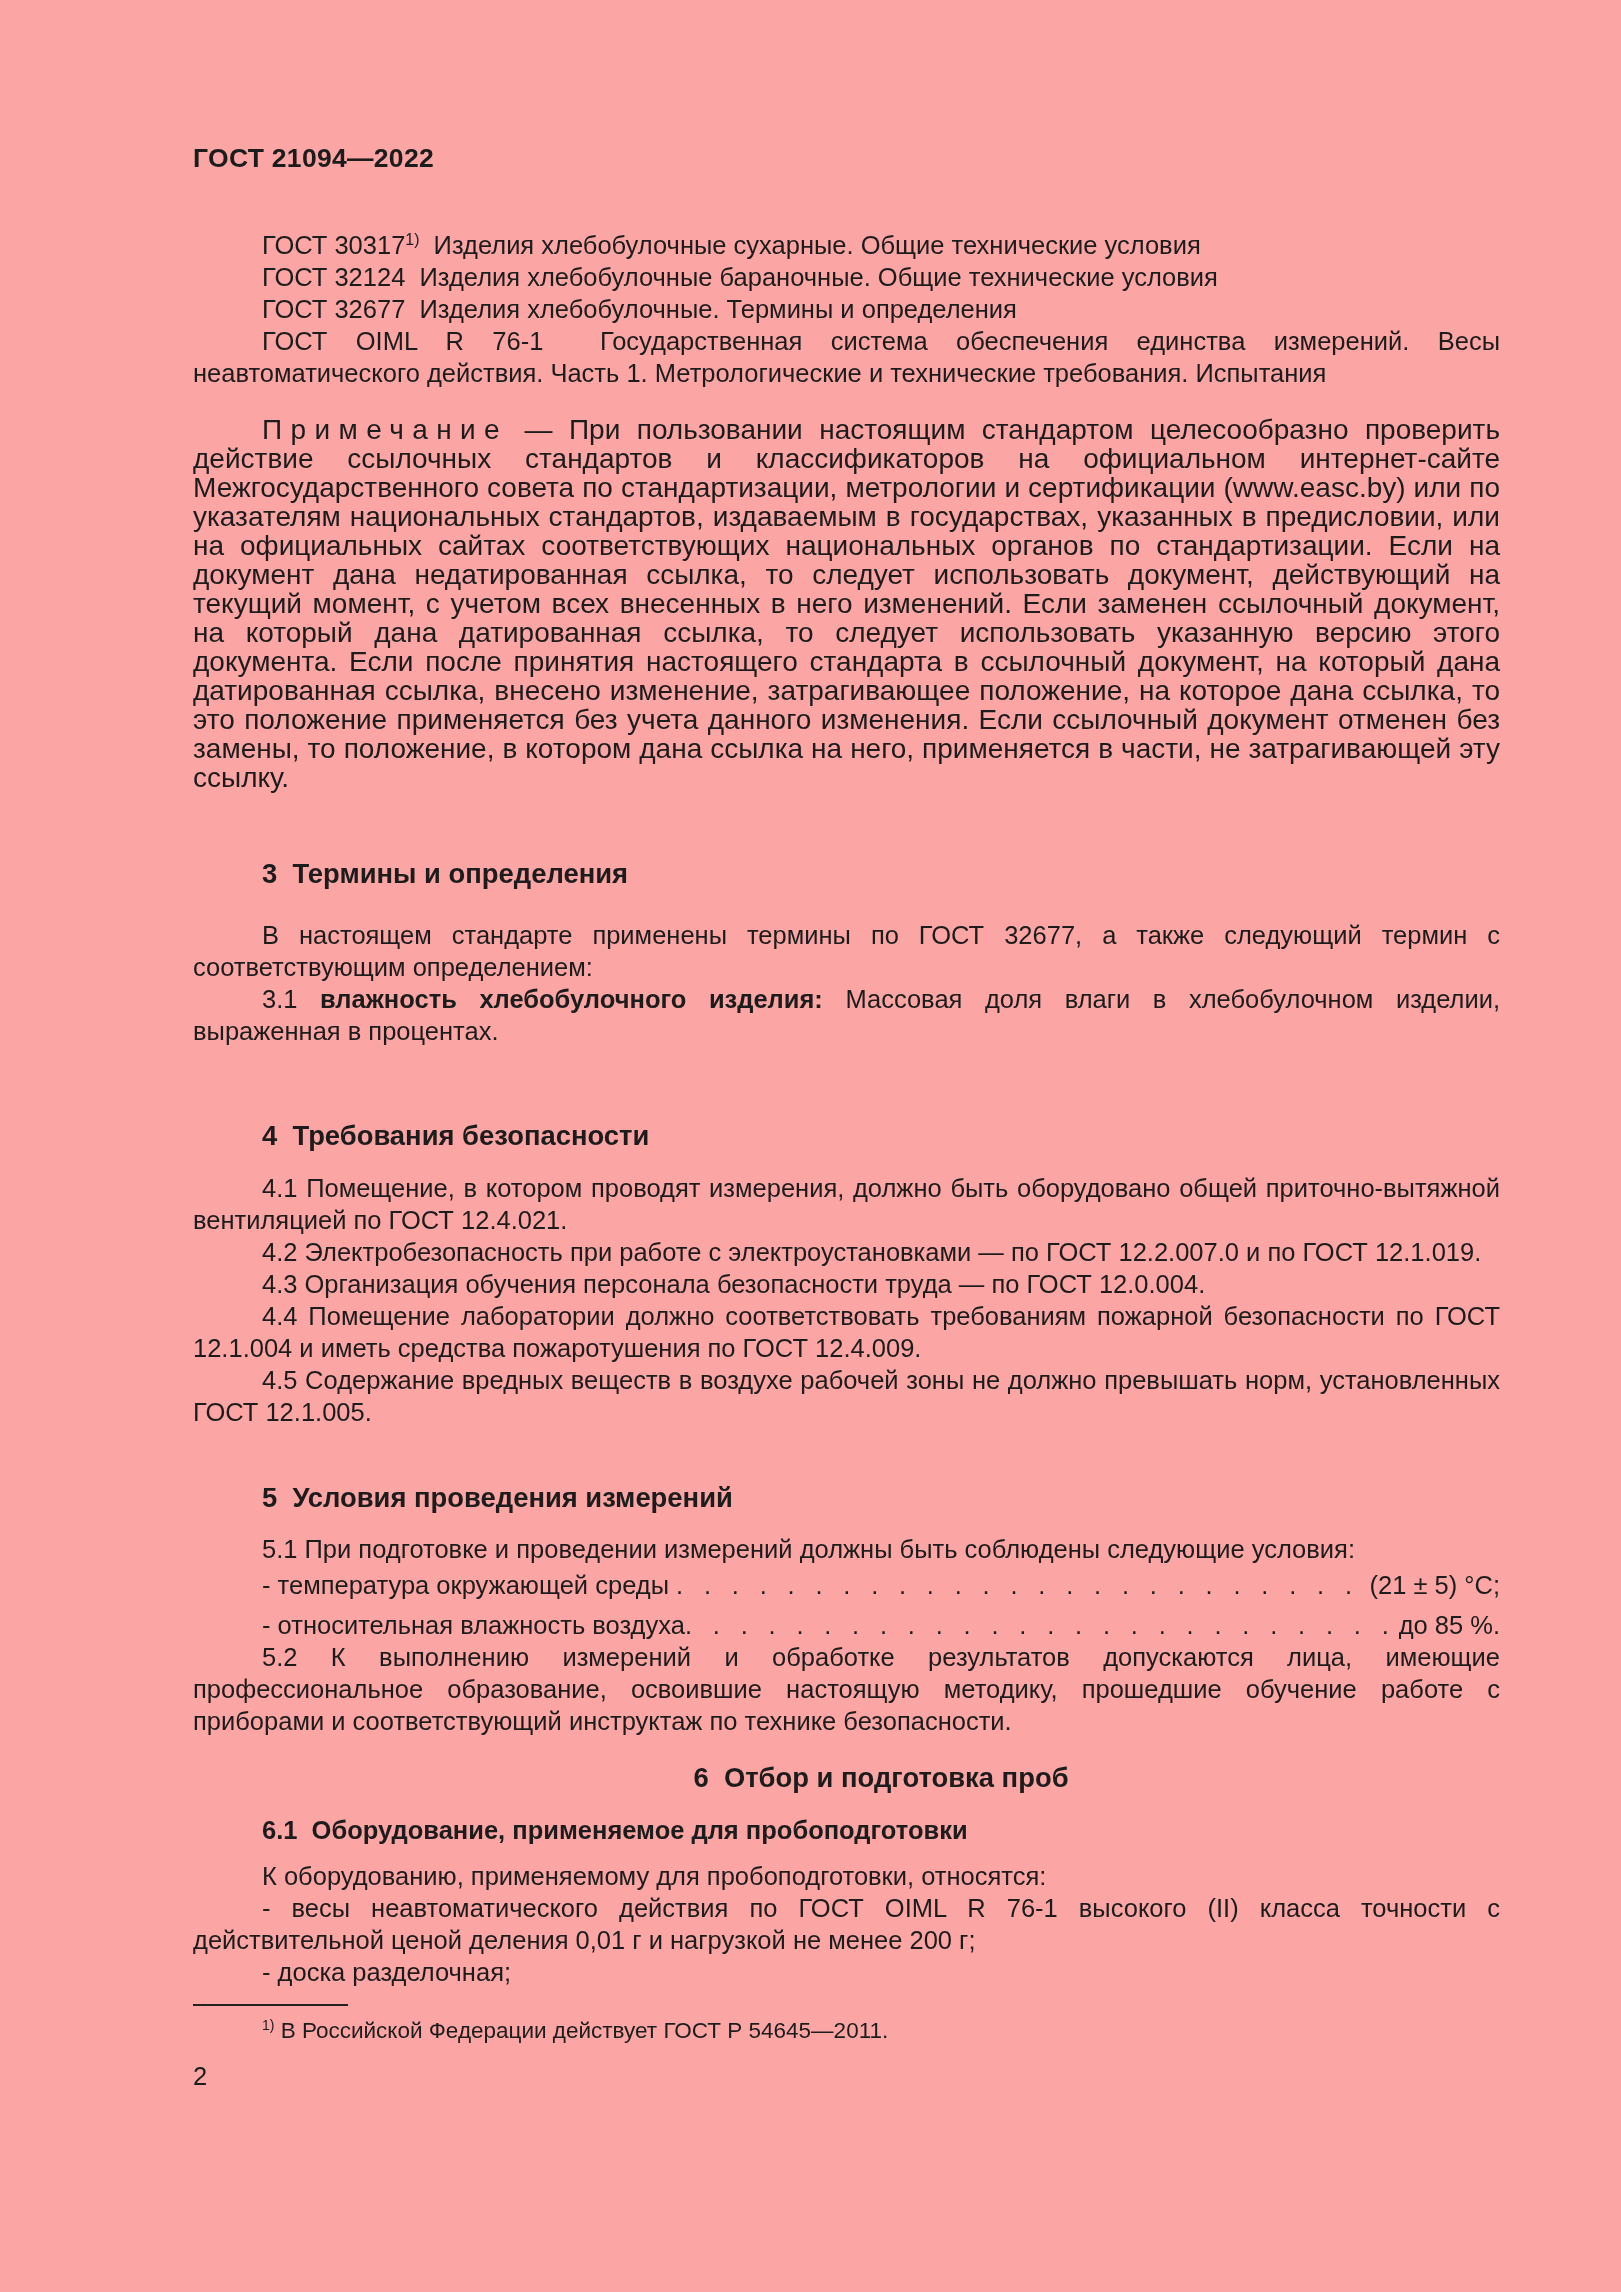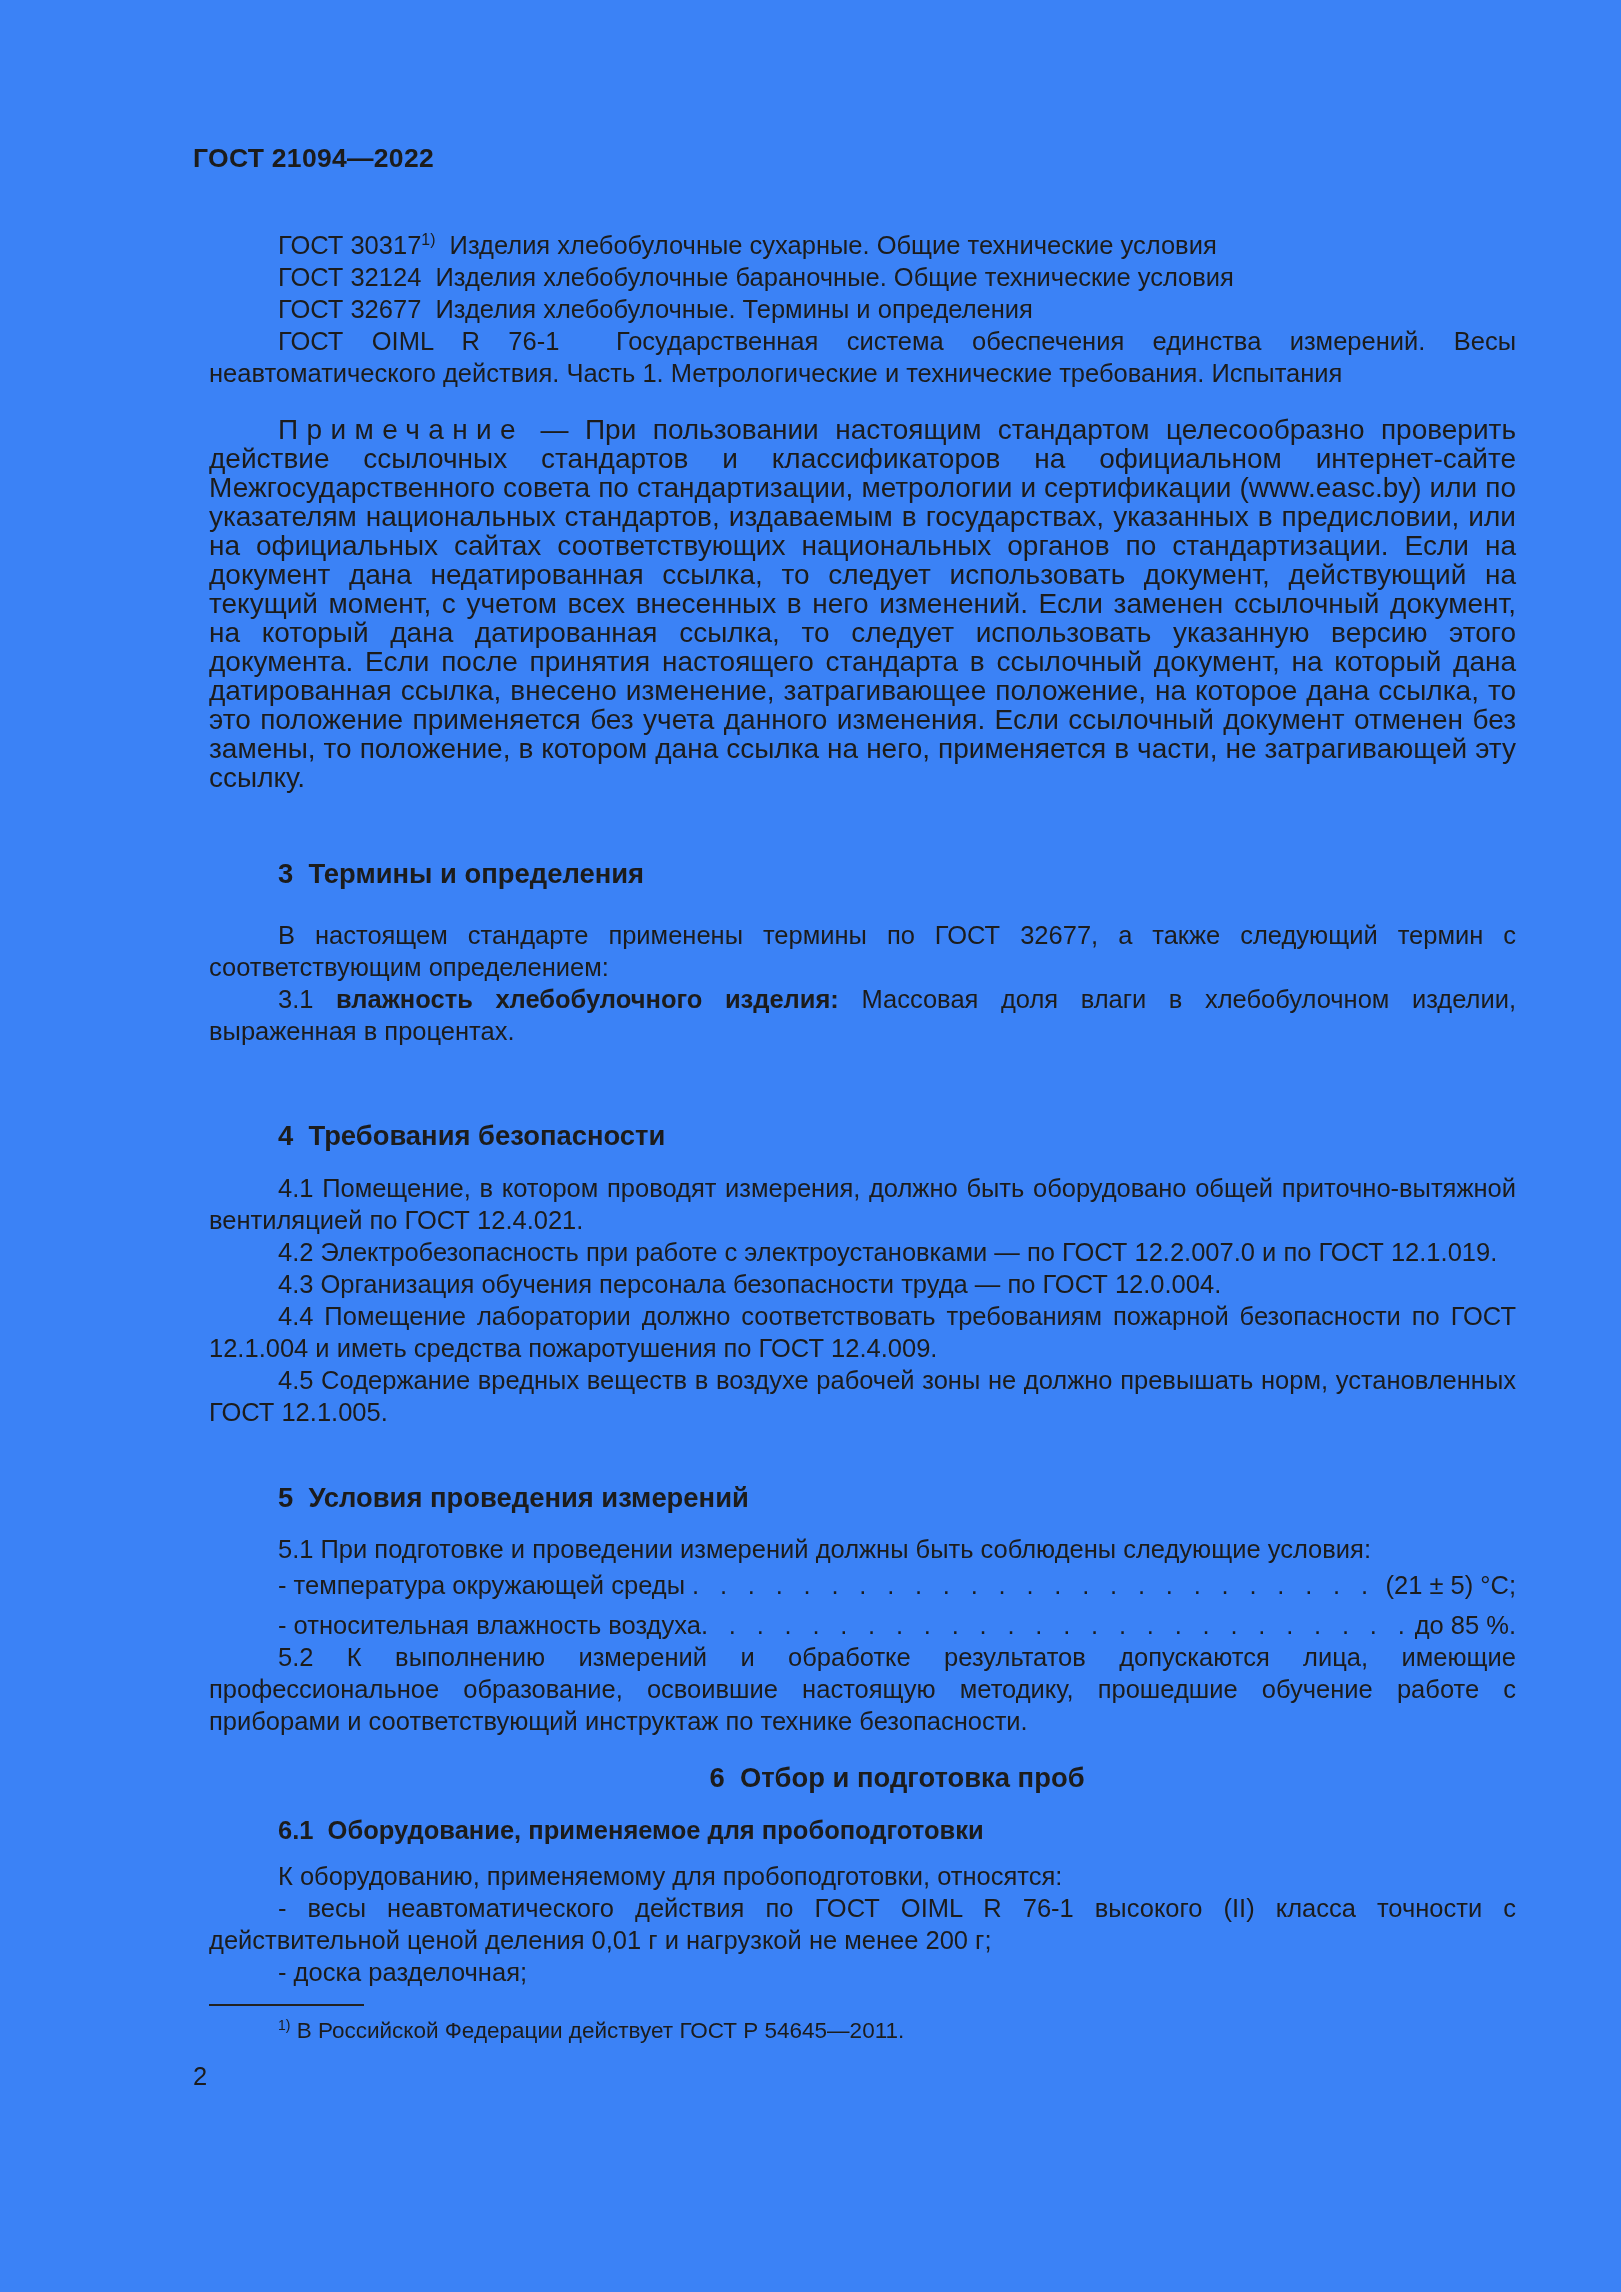--- a/index.html
+++ b/index.html
@@ -1,35 +1,35 @@
 <!DOCTYPE html>
 <html lang="ru"><head>
 <meta charset="utf-8">
 <style>
   html, body { margin: 0; padding: 0; background: #888; }
   .page {
     position: relative;
     width: 1621px;
     height: 2293px;
-    background: #3b82f6;
+    background: #fca5a5;
     font-family: "Liberation Sans", "DejaVu Sans", sans-serif;
     color: #1c1c1c;
     overflow: hidden;
   }
   .running-head {
     position: absolute;
     left: 193px;
     top: 143px;
     font-size: 26.5px;
     font-weight: bold;
     letter-spacing: 0.3px;
   }
   .content {
     position: absolute;
-    left: 209px;
+    left: 193px;
     top: 0;
     width: 1307px;
   }
   .p {
     margin: 0;
     font-size: 25.5px;
     line-height: 32px;
     text-align: justify;
     text-indent: 69px;
     white-space: pre-wrap;

